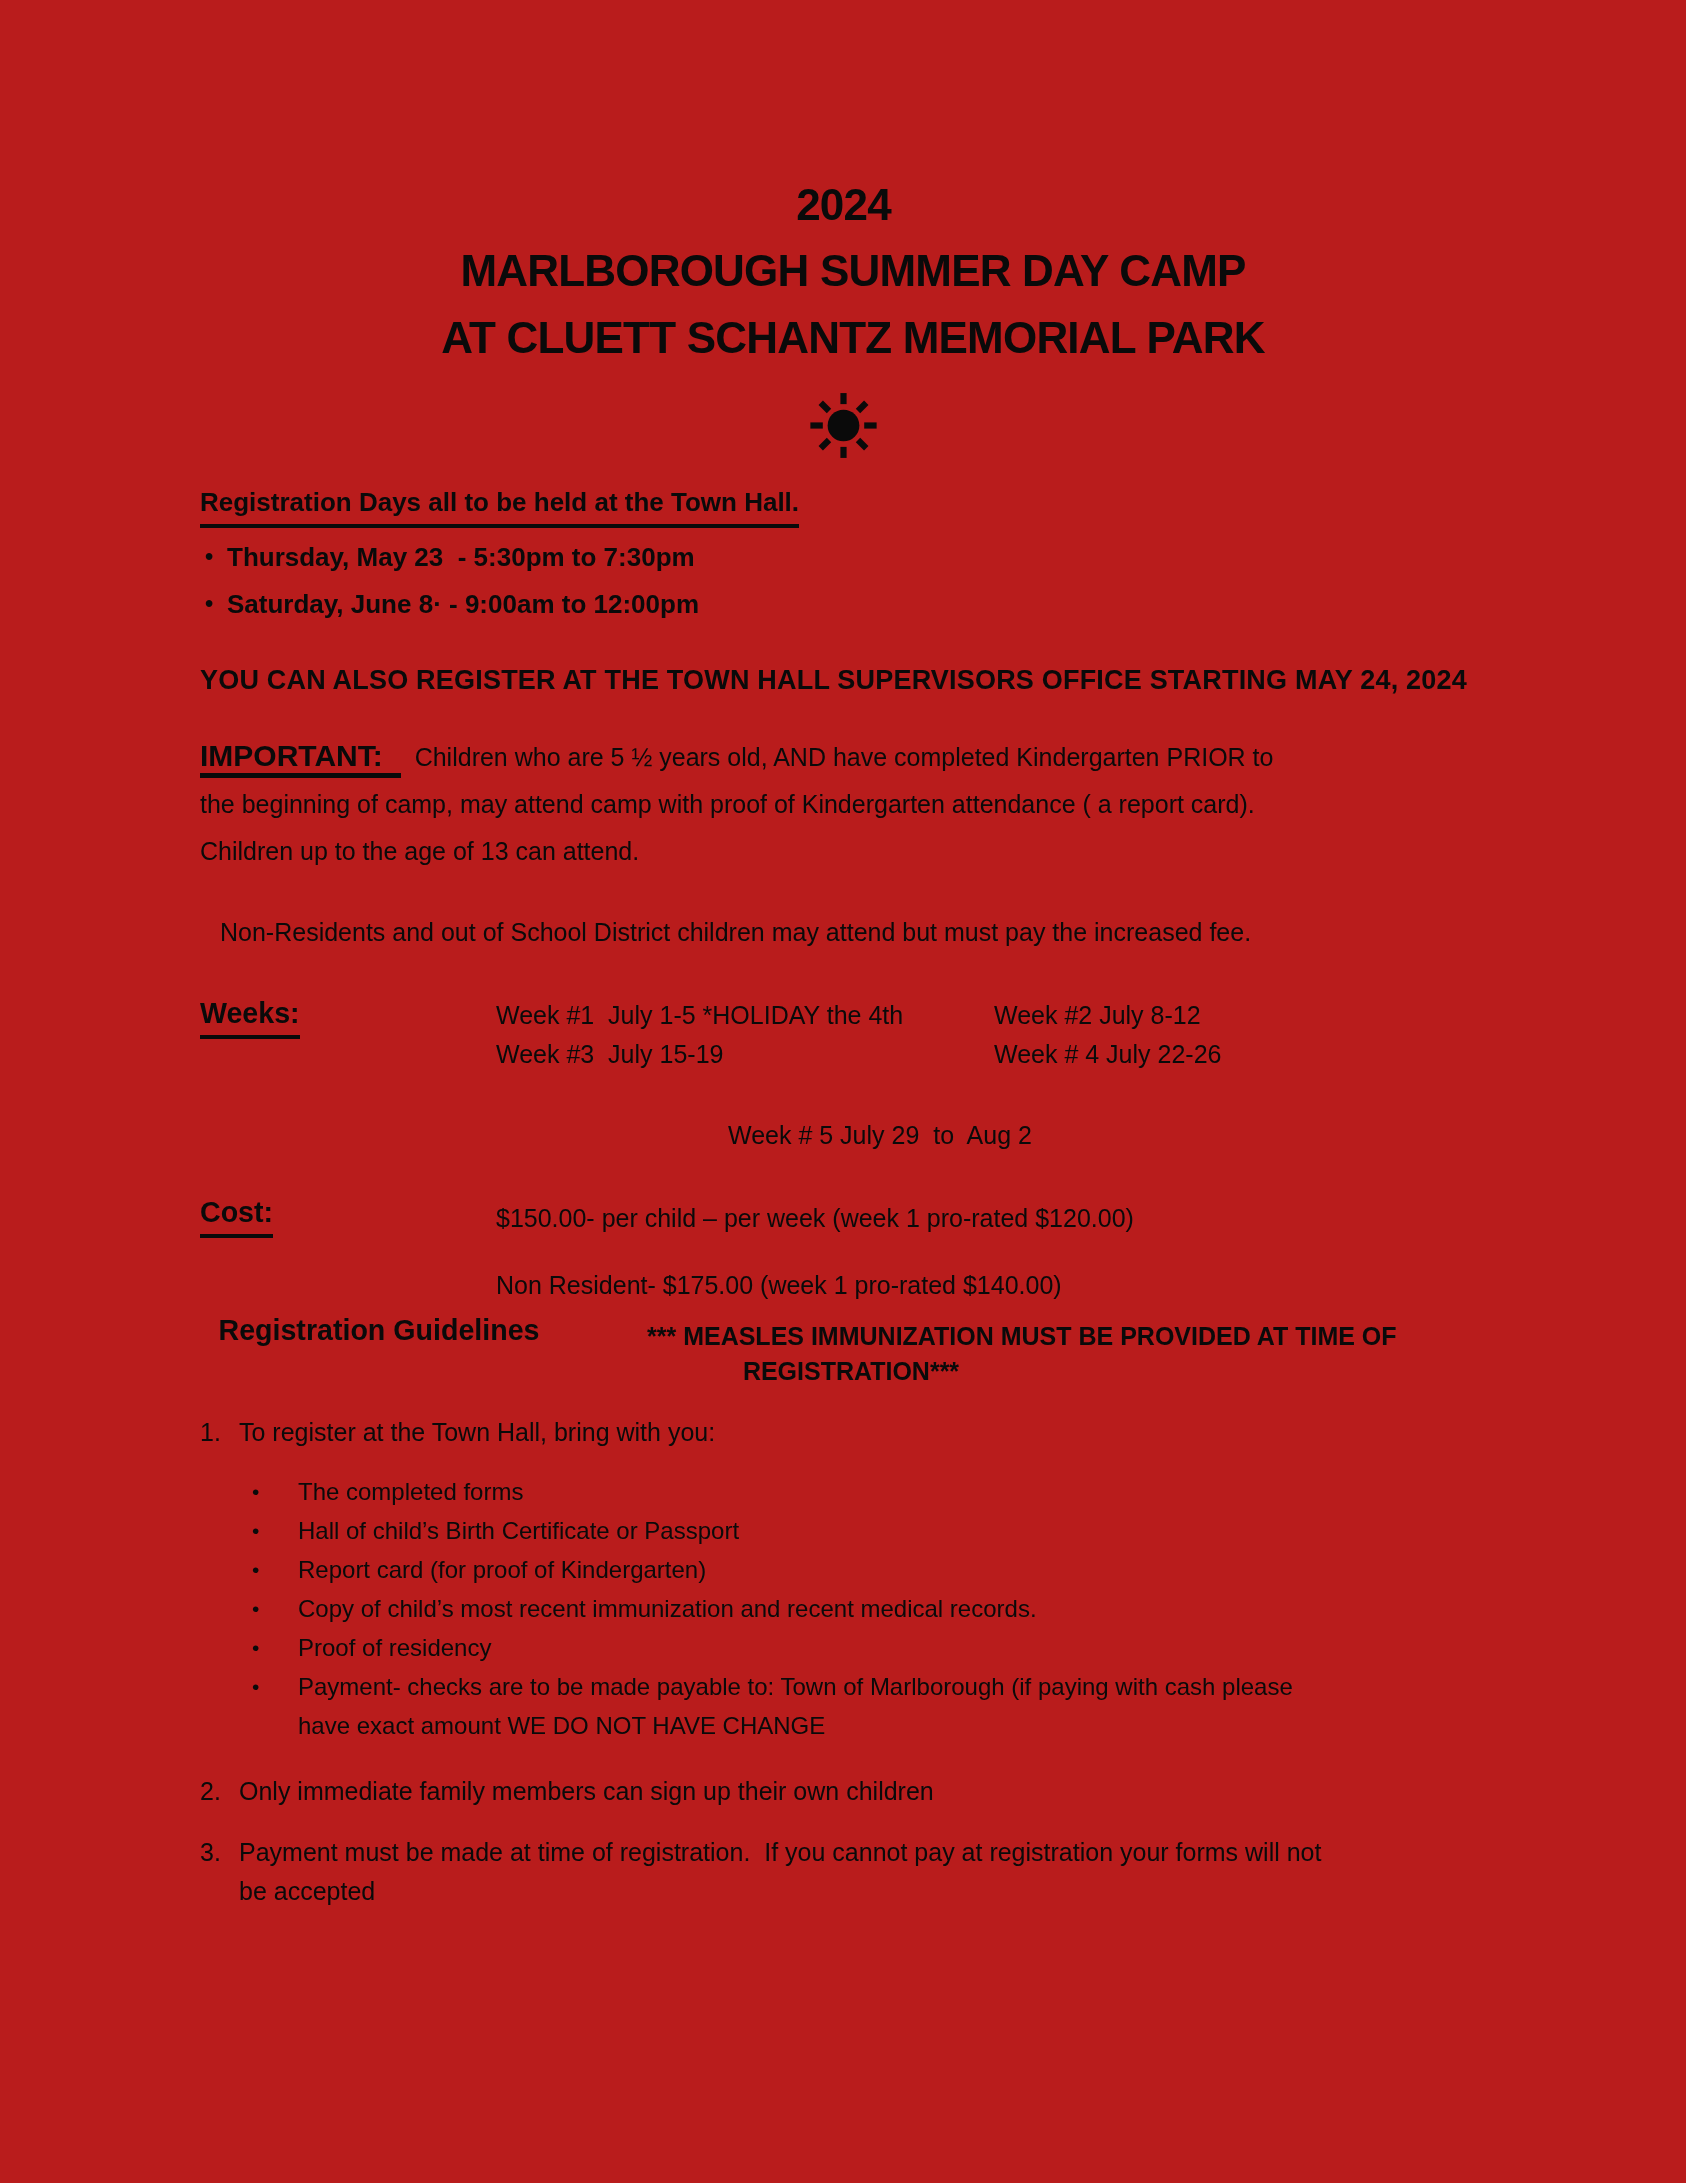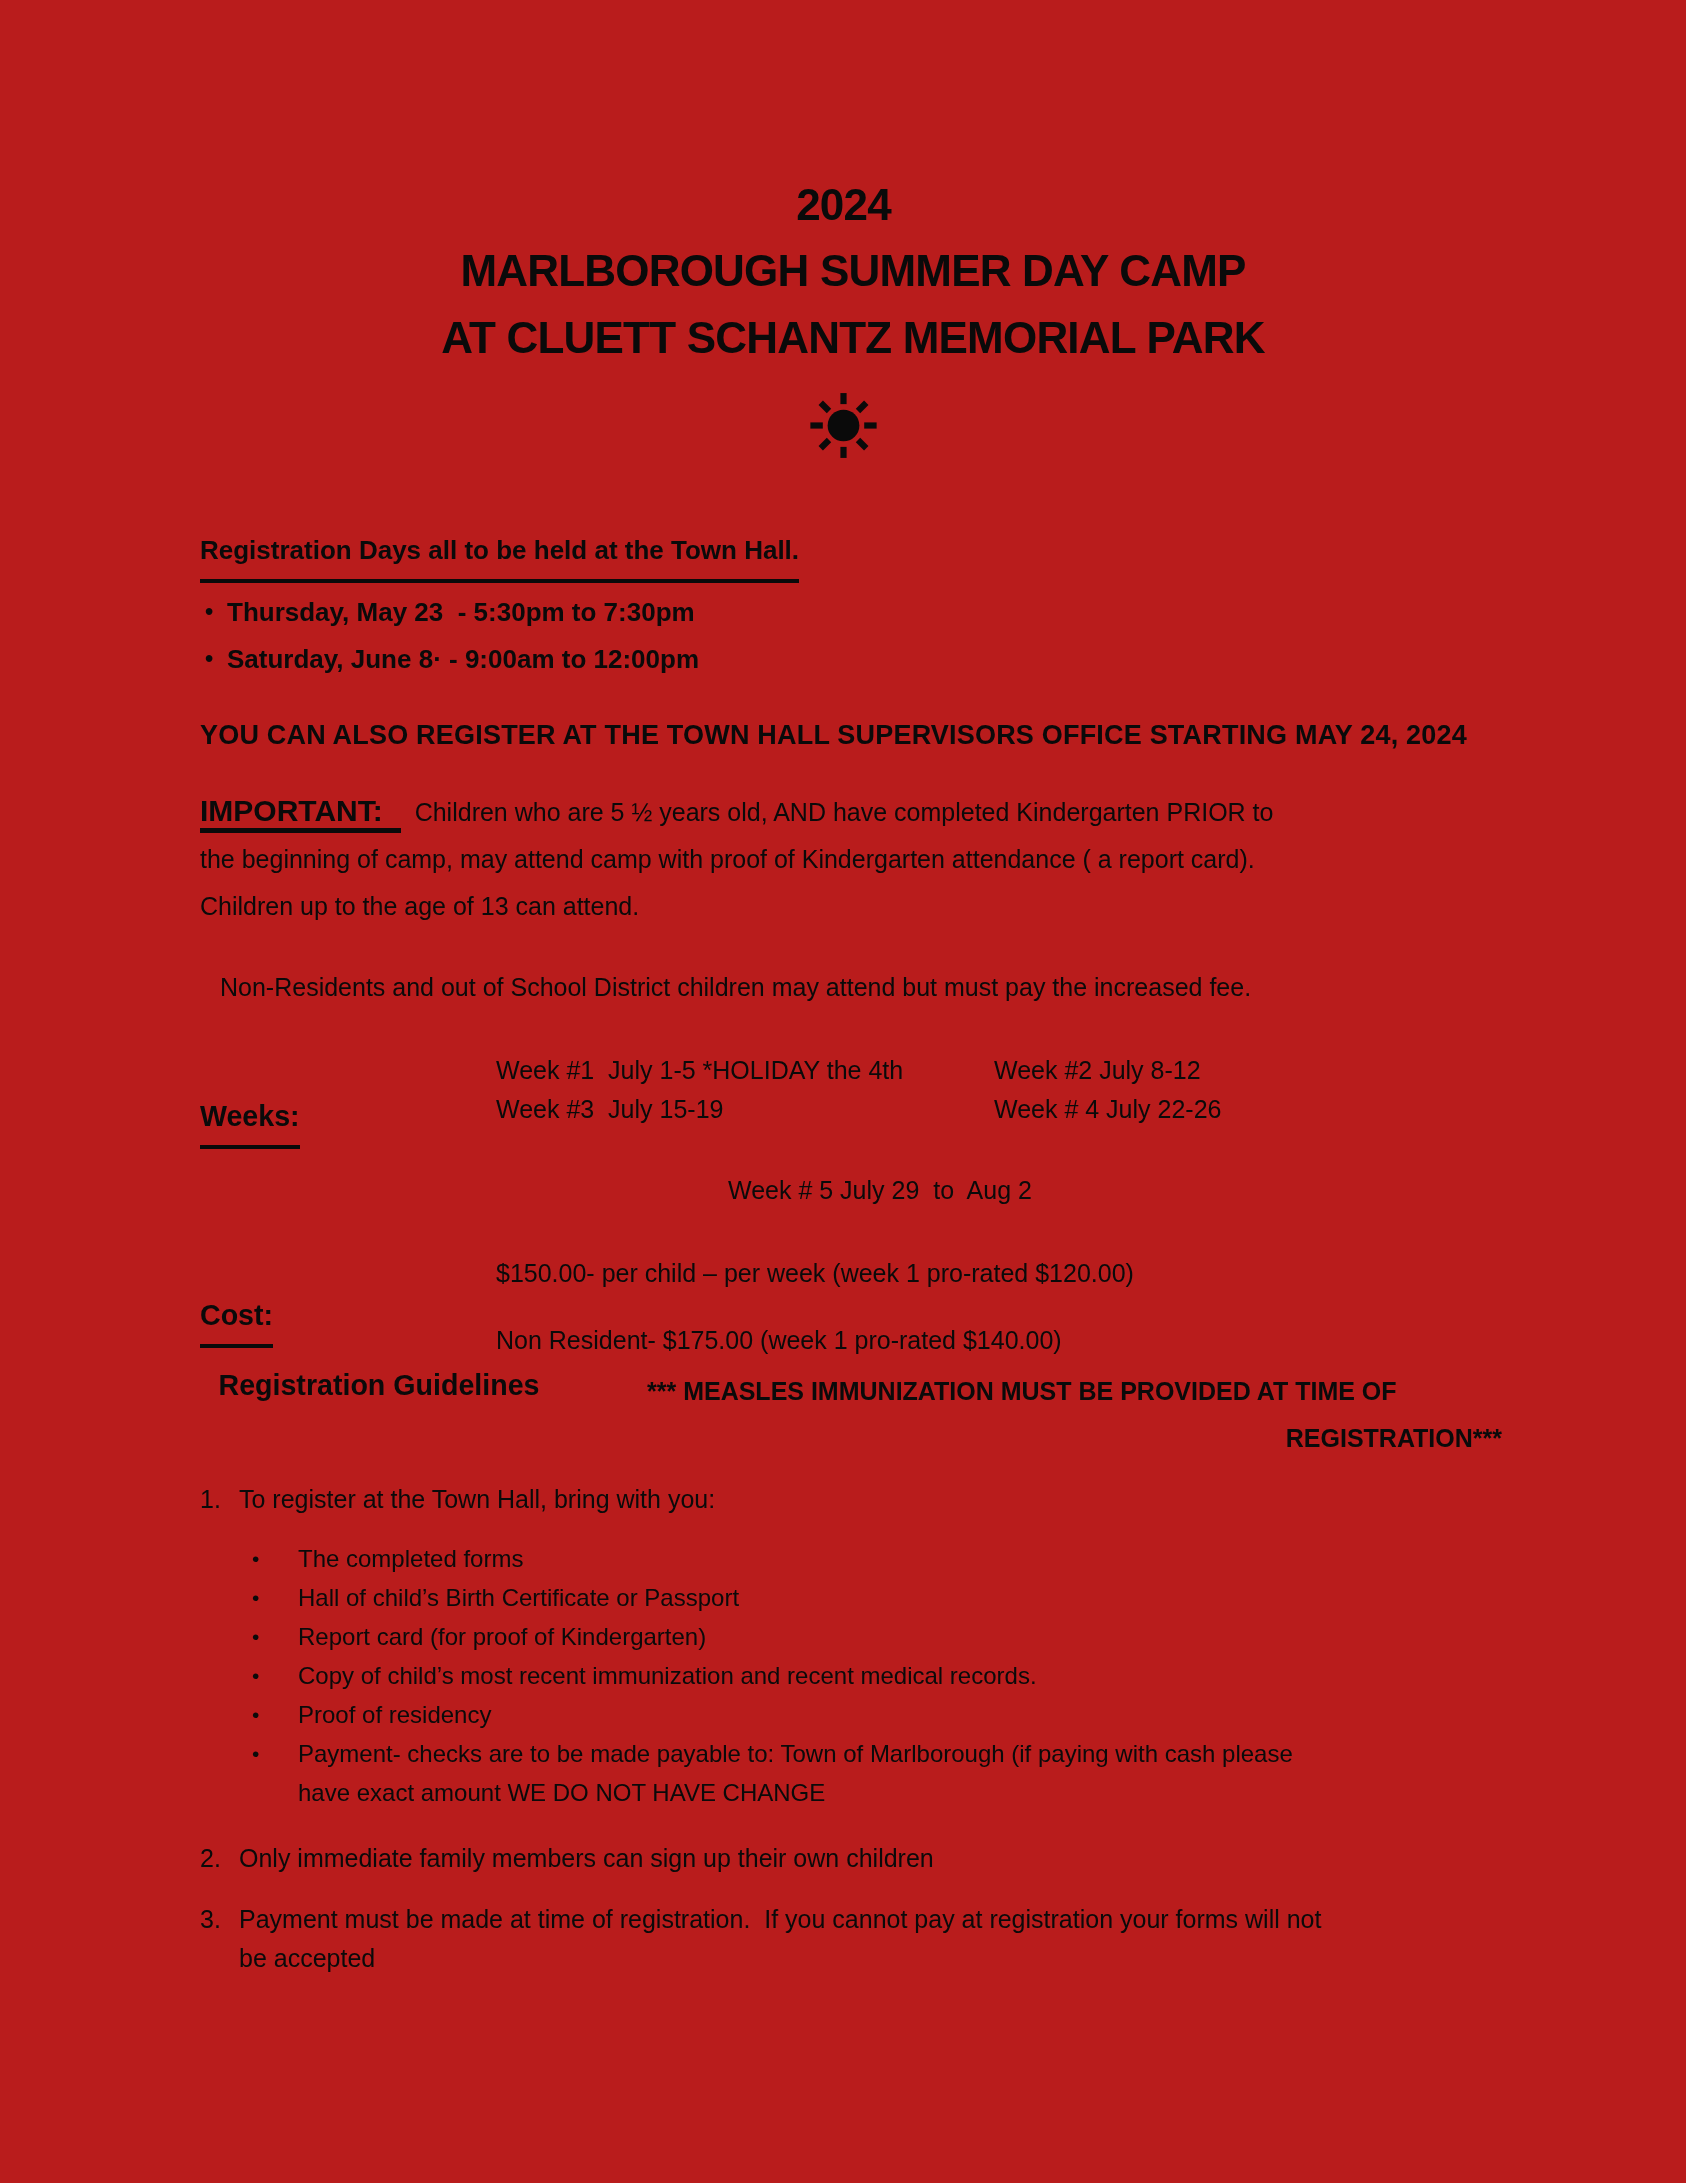--- a/index.html
+++ b/index.html
@@ -17,21 +17,21 @@
   
   .title-block { padding-top: 179px; text-align: center; }
   .title-line { font-weight: 700; font-size: 44px; line-height: 52px; letter-spacing: -0.8px; }
   .title-line + .title-line { margin-top: 14.3px; padding-left: 19px; }
   .sun-wrap { margin-top: 27px; height: 69px; }
   .sun-wrap svg { display: inline-block; }
 
   
   .content { padding: 0 185px 0 200px; font-size: 25px; }
 
-  .u-heavy { display: inline-block; border-bottom: 4.2px solid #0a0a0a; padding-bottom: 12px; margin-top: 48px; }
+  .u-heavy { display: inline-block; border-bottom: 4.2px solid #0a0a0a; padding-bottom: 5px; }
 
   .reg-heading { margin-top: 25px; font-size: 26px; font-weight: 700; line-height: 34px; }
   .blt { display: flex; margin-top: 12.6px; font-size: 26px; font-weight: 700; line-height: 34px; padding-left: 5px; }
   .blt .dot { width: 22px; flex: 0 0 22px; font-size: 23.5px; }
 
   .also-line { margin-top: 42px; font-weight: 700; font-size: 27px; line-height: 35px; letter-spacing: 0.2px; }
 
   .important-block { margin-top: 34px; font-size: 25px; line-height: 47px; }
   .imp-label {
     font-size: 30px; font-weight: 700;
@@ -55,21 +55,21 @@
   .cost-row1 .row-value { position: absolute; left: 296px; top: 5px; line-height: 34px; }
   .cost-row2 { margin-top: 32px; margin-left: 296px; line-height: 34px; }
   .camp-row { position: relative; margin-top: 27px; height: 40px; }
   .camp-row .row-label { position: absolute; left: 0; top: 0; }
   .camp-row .row-value { position: absolute; left: 371px; top: 5px; line-height: 34px; }
 
   
   .guide-line1 { position: relative; margin-top: 11.8px; height: 39px; }
   .guide-heading { position: absolute; left: 18.5px; top: 0; font-size: 28.6px; font-weight: 700; }
   .measles-text { position: absolute; left: 447px; top: 5px; font-size: 25px; font-weight: 700; line-height: 34px; }
-  .guide-line2 { margin-top: 13px; text-align: right; font-size: 25px; font-weight: 700; line-height: 34px; }
+  .guide-line2 { margin-top: 1px; text-align: center; font-size: 25px; font-weight: 700; line-height: 34px; }
 
   
   .num-item { display: flex; margin-top: 27px; line-height: 34px; font-size: 25px; }
   .num-item .num { width: 39px; flex: 0 0 39px; }
   .num-item .body-lines { flex: 1 1 auto; }
   .num-item .body-lines .ln { line-height: 39px; }
   .num-item.tight { line-height: 39px; }
 
   .sub-bullets { margin-top: 23.5px; }
   .sub-blt { display: flex; padding-left: 52px; font-size: 24px; }

